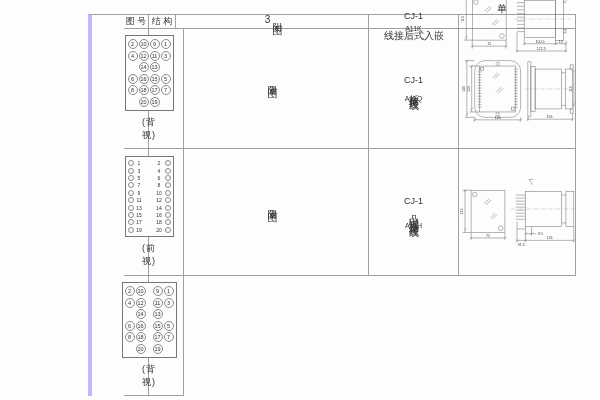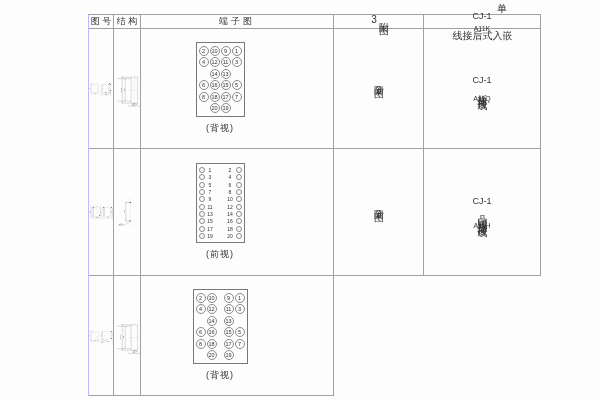--- a/index.html
+++ b/index.html
@@ -8,22 +8,23 @@
     font-family:"Liberation Sans","DejaVu Sans",sans-serif;color:#333;
     -webkit-font-smoothing:antialiased;
   }
   .page{position:relative;width:480px;height:400px;background:#fdfdfd;}
   .unit{position:absolute;top:2px;left:497px;font-size:10px;color:#222;letter-spacing:.5px;}
   .tbl{
     position:absolute;left:88px;top:14px;
     display:grid;
     grid-template-columns:25px 27px 193px 90px 117px;
     grid-template-rows:14px 120px 127px 120px;
-    border-top:1px solid #a0a0a0;border-left:1px solid #c4b5fd;
+    border-top:1px solid #a0a0a0;border-left:4px solid #c4b5fd;
     background:#fdfdfd;
+    padding-left:32px;
   }
   .cell{border-right:1px solid #a0a0a0;border-bottom:1px solid #a0a0a0;
     display:flex;align-items:center;justify-content:center;box-sizing:border-box;}
   .hcell{font-size:9px;color:#333;white-space:nowrap;}
   .vt{writing-mode:vertical-rl;text-orientation:upright;line-height:1;}
   .figno{font-size:10px;letter-spacing:4px;}
   .structcell{flex-direction:column;gap:1px;}
   .model{font-size:9px;}
   .mount{font-size:10px;letter-spacing:2px;}
   .code{font-size:7px;}
@@ -55,21 +56,20 @@
 <body>
 
 <div class="page">
 
   <div class="unit">单位：mm</div>
 
   <div class="tbl">
 
     <div class="cell hcell">图 号</div>
     <div class="cell hcell">结 构</div>
-    <div class="cell hcell" style="letter-spacing:3px;">端子图</div>
 
     <div class="cell">
       <span class="vt figno">附图3</span>
     </div>
     <div class="cell structcell">
       <span class="model">CJ-1</span>
       <span class="vt mount">嵌入式后接线</span>
       <span class="code">A11K</span>
     </div>
 

